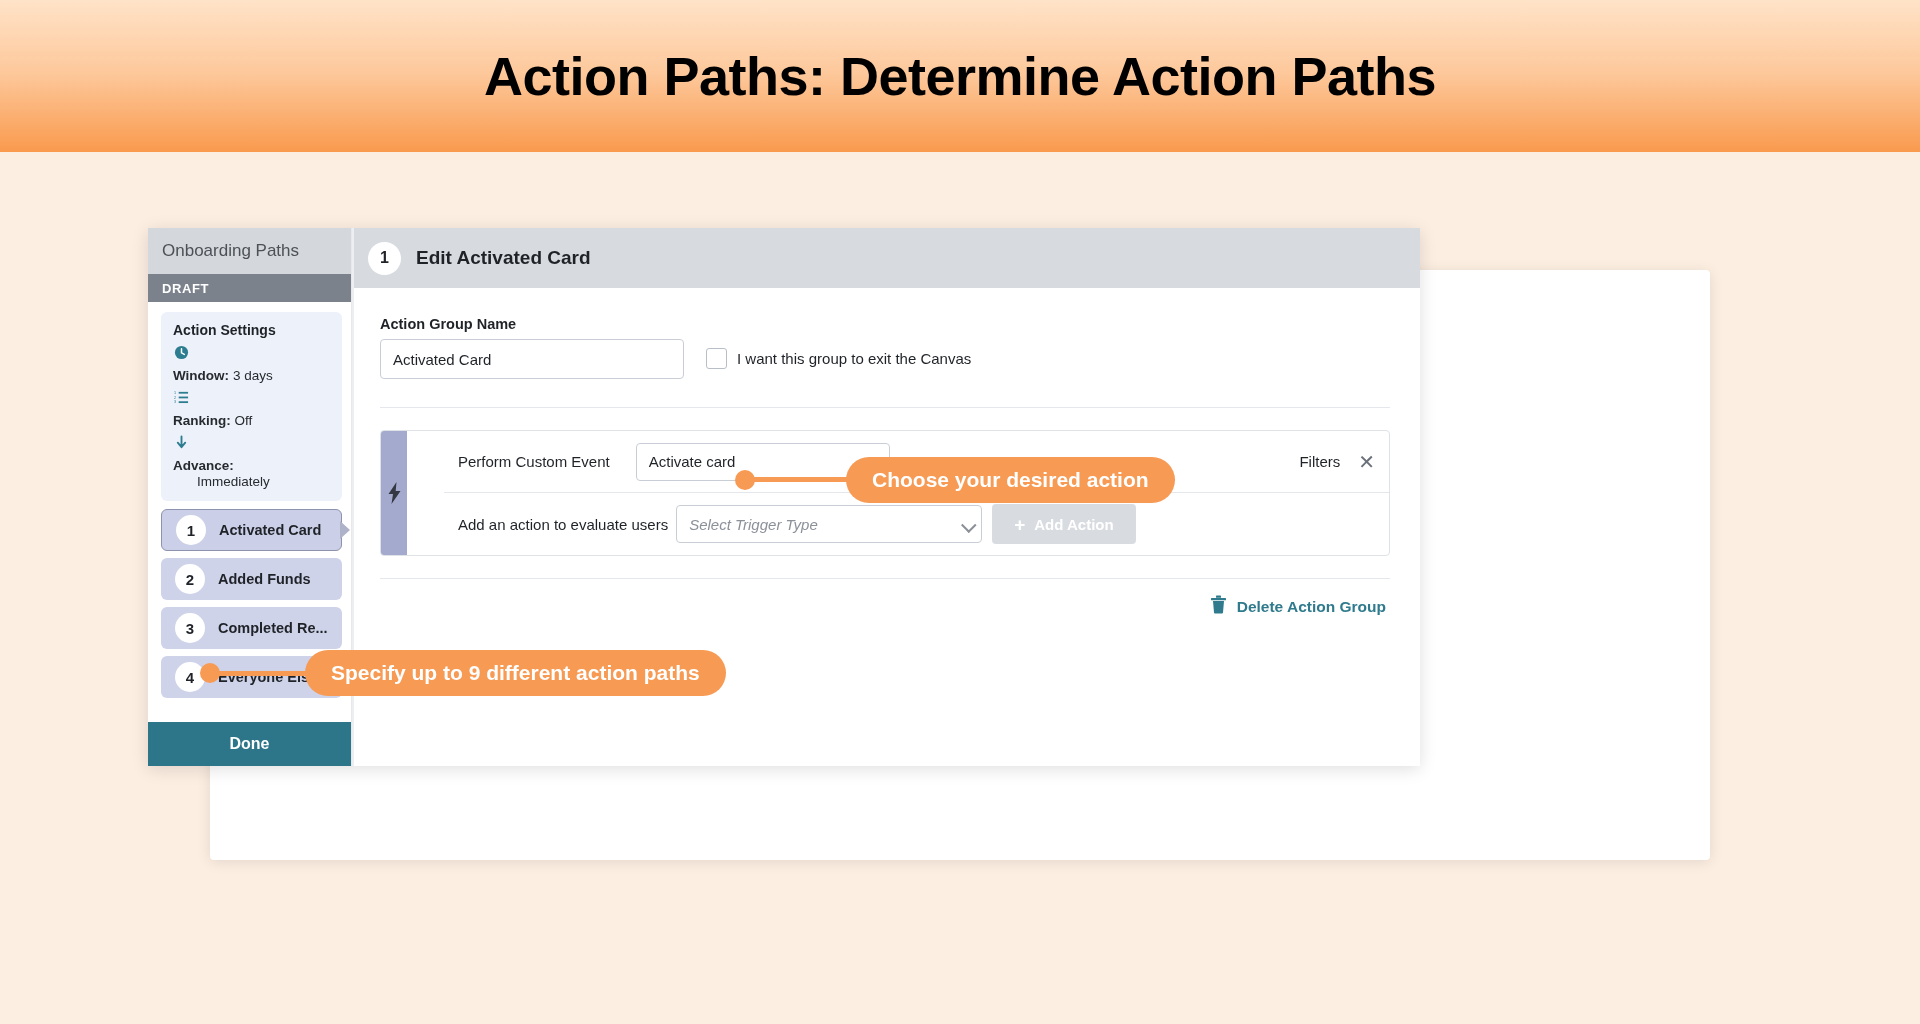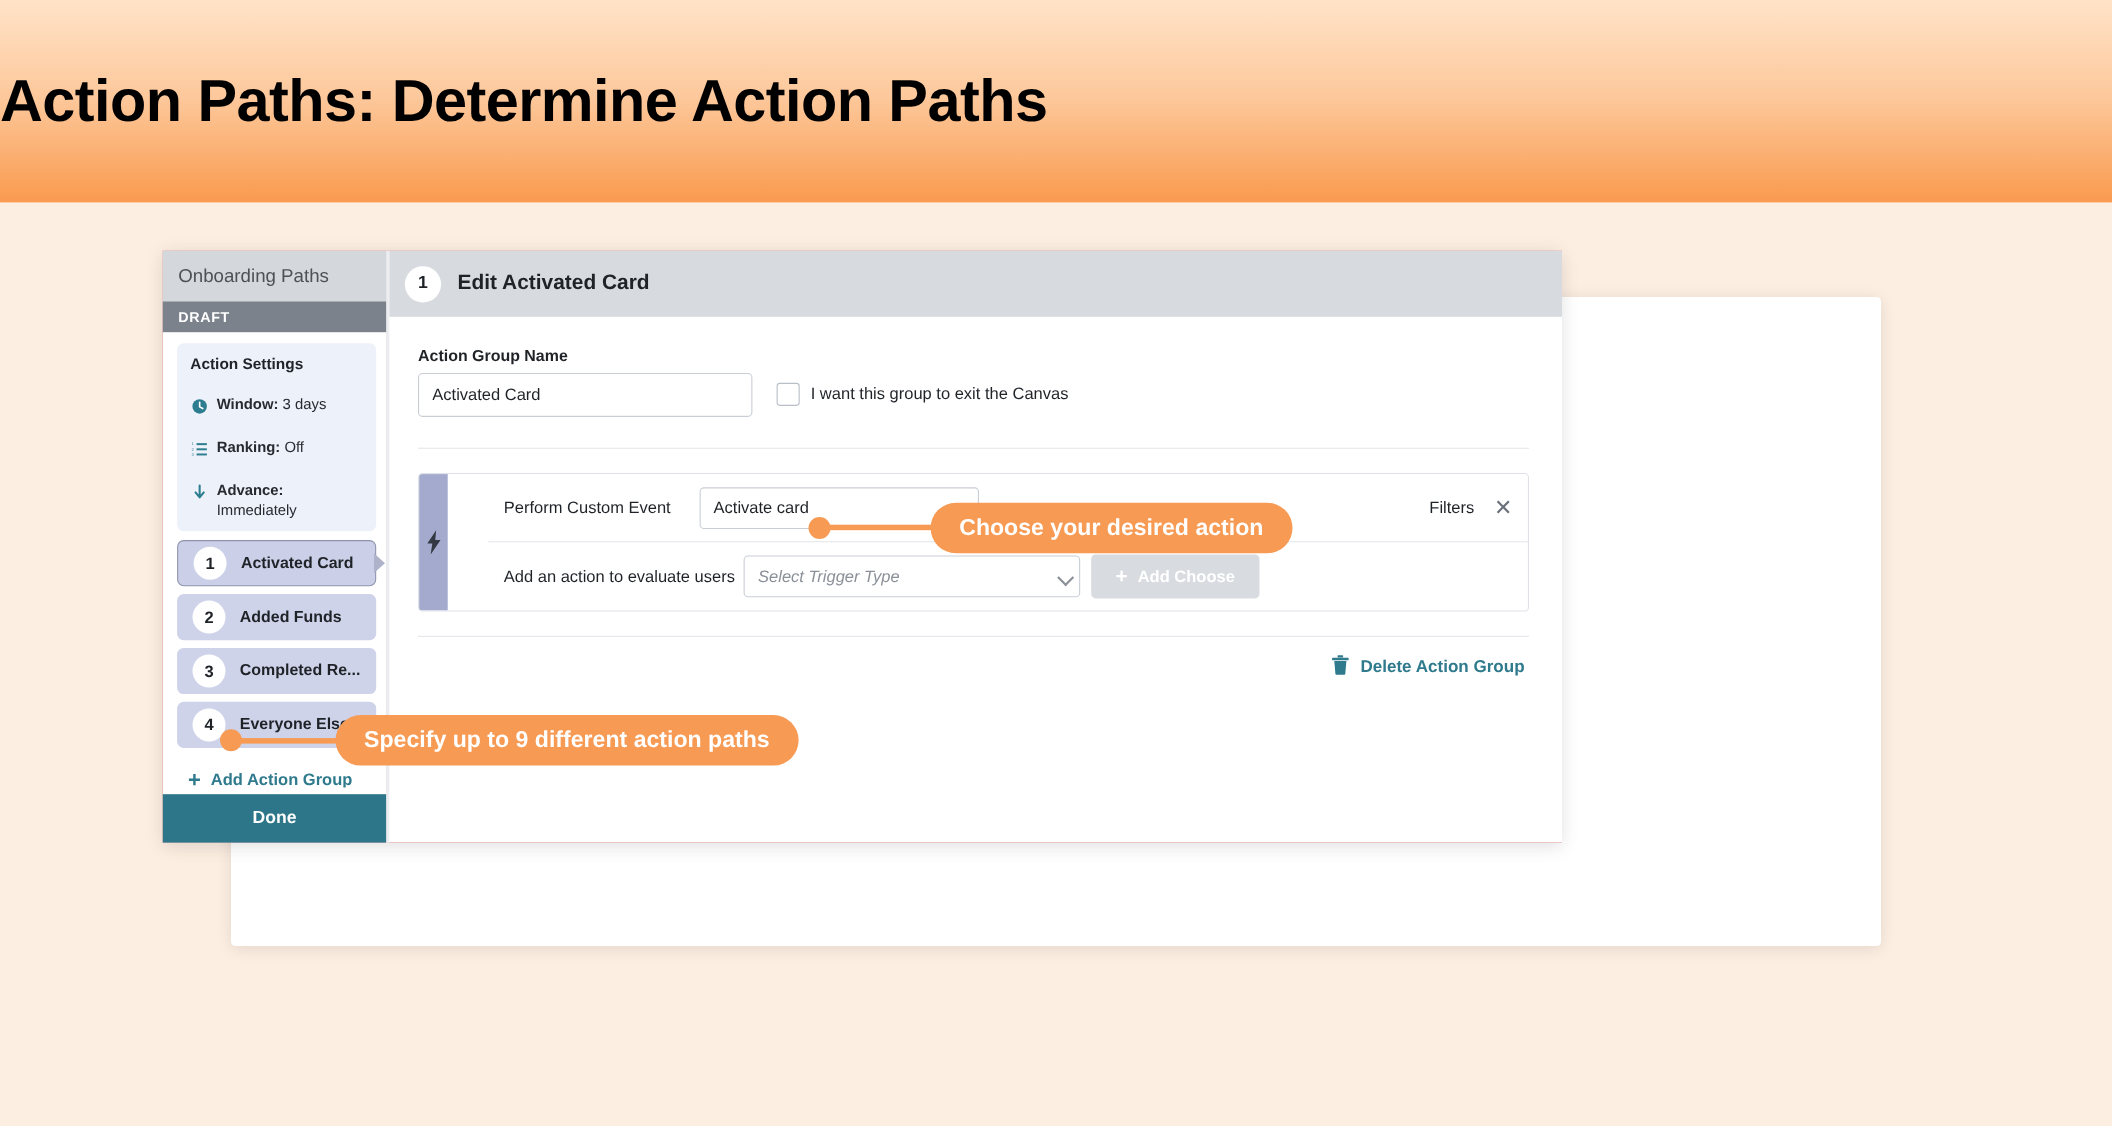--- a/index.html
+++ b/index.html
@@ -13,25 +13,25 @@
 
   body {
     background: #fdeee2;
     position: relative;
   }
 
   
   #banner {
     position: absolute;
     left: 0; top: 0;
-    width: 1920px; height: 184px;
+    width: 1920px; height: 152px;
     background: linear-gradient(180deg, #ffe3c8 0%, #fdc89b 48%, #f99a4e 100%);
     display: flex;
     align-items: center;
-    justify-content: flex-start;
+    justify-content: center;
   }
   #banner-title {
     font-size: 54px;
     font-weight: bold;
     color: #000000;
     letter-spacing: -0.5px;
     white-space: nowrap;
   }
 
   
@@ -125,23 +125,24 @@
   .settings-card h4 {
     font-size: 14px;
     font-weight: bold;
     color: #1f2328;
     margin-bottom: 5px;
   }
   .setting-row {
     display: flex;
     align-items: flex-start;
     gap: 8px;
-    margin-top: 22px;
+    margin-top: 5px;
     font-size: 13.5px;
     color: #272b30;
+    flex-direction: column;
   }
   .setting-row .s-ico {
     flex: 0 0 16px;
     width: 16px; height: 16px;
     margin-top: 1px;
     display: flex; align-items: center; justify-content: center;
     color: #2c7d8f;
   }
   .setting-row .s-text b { font-weight: bold; }
   .setting-sub {
@@ -601,21 +602,21 @@
             </div>
 
             <div class="ac-row">
               <span class="ac-label">Add an action to evaluate users</span>
               <div class="select-box trigger">
                 <span class="placeholder">Select Trigger Type</span>
                 <span class="caret-chevron"></span>
               </div>
               <div id="add-action-btn">
                 <span class="plus">+</span>
-                <span>Add Choose</span>
+                <span>Add Action</span>
               </div>
             </div>
           </div>
         </div>
 
         <div class="divider2"></div>
 
         <div id="delete-row">
           <div id="delete-action-group">
             <span>

